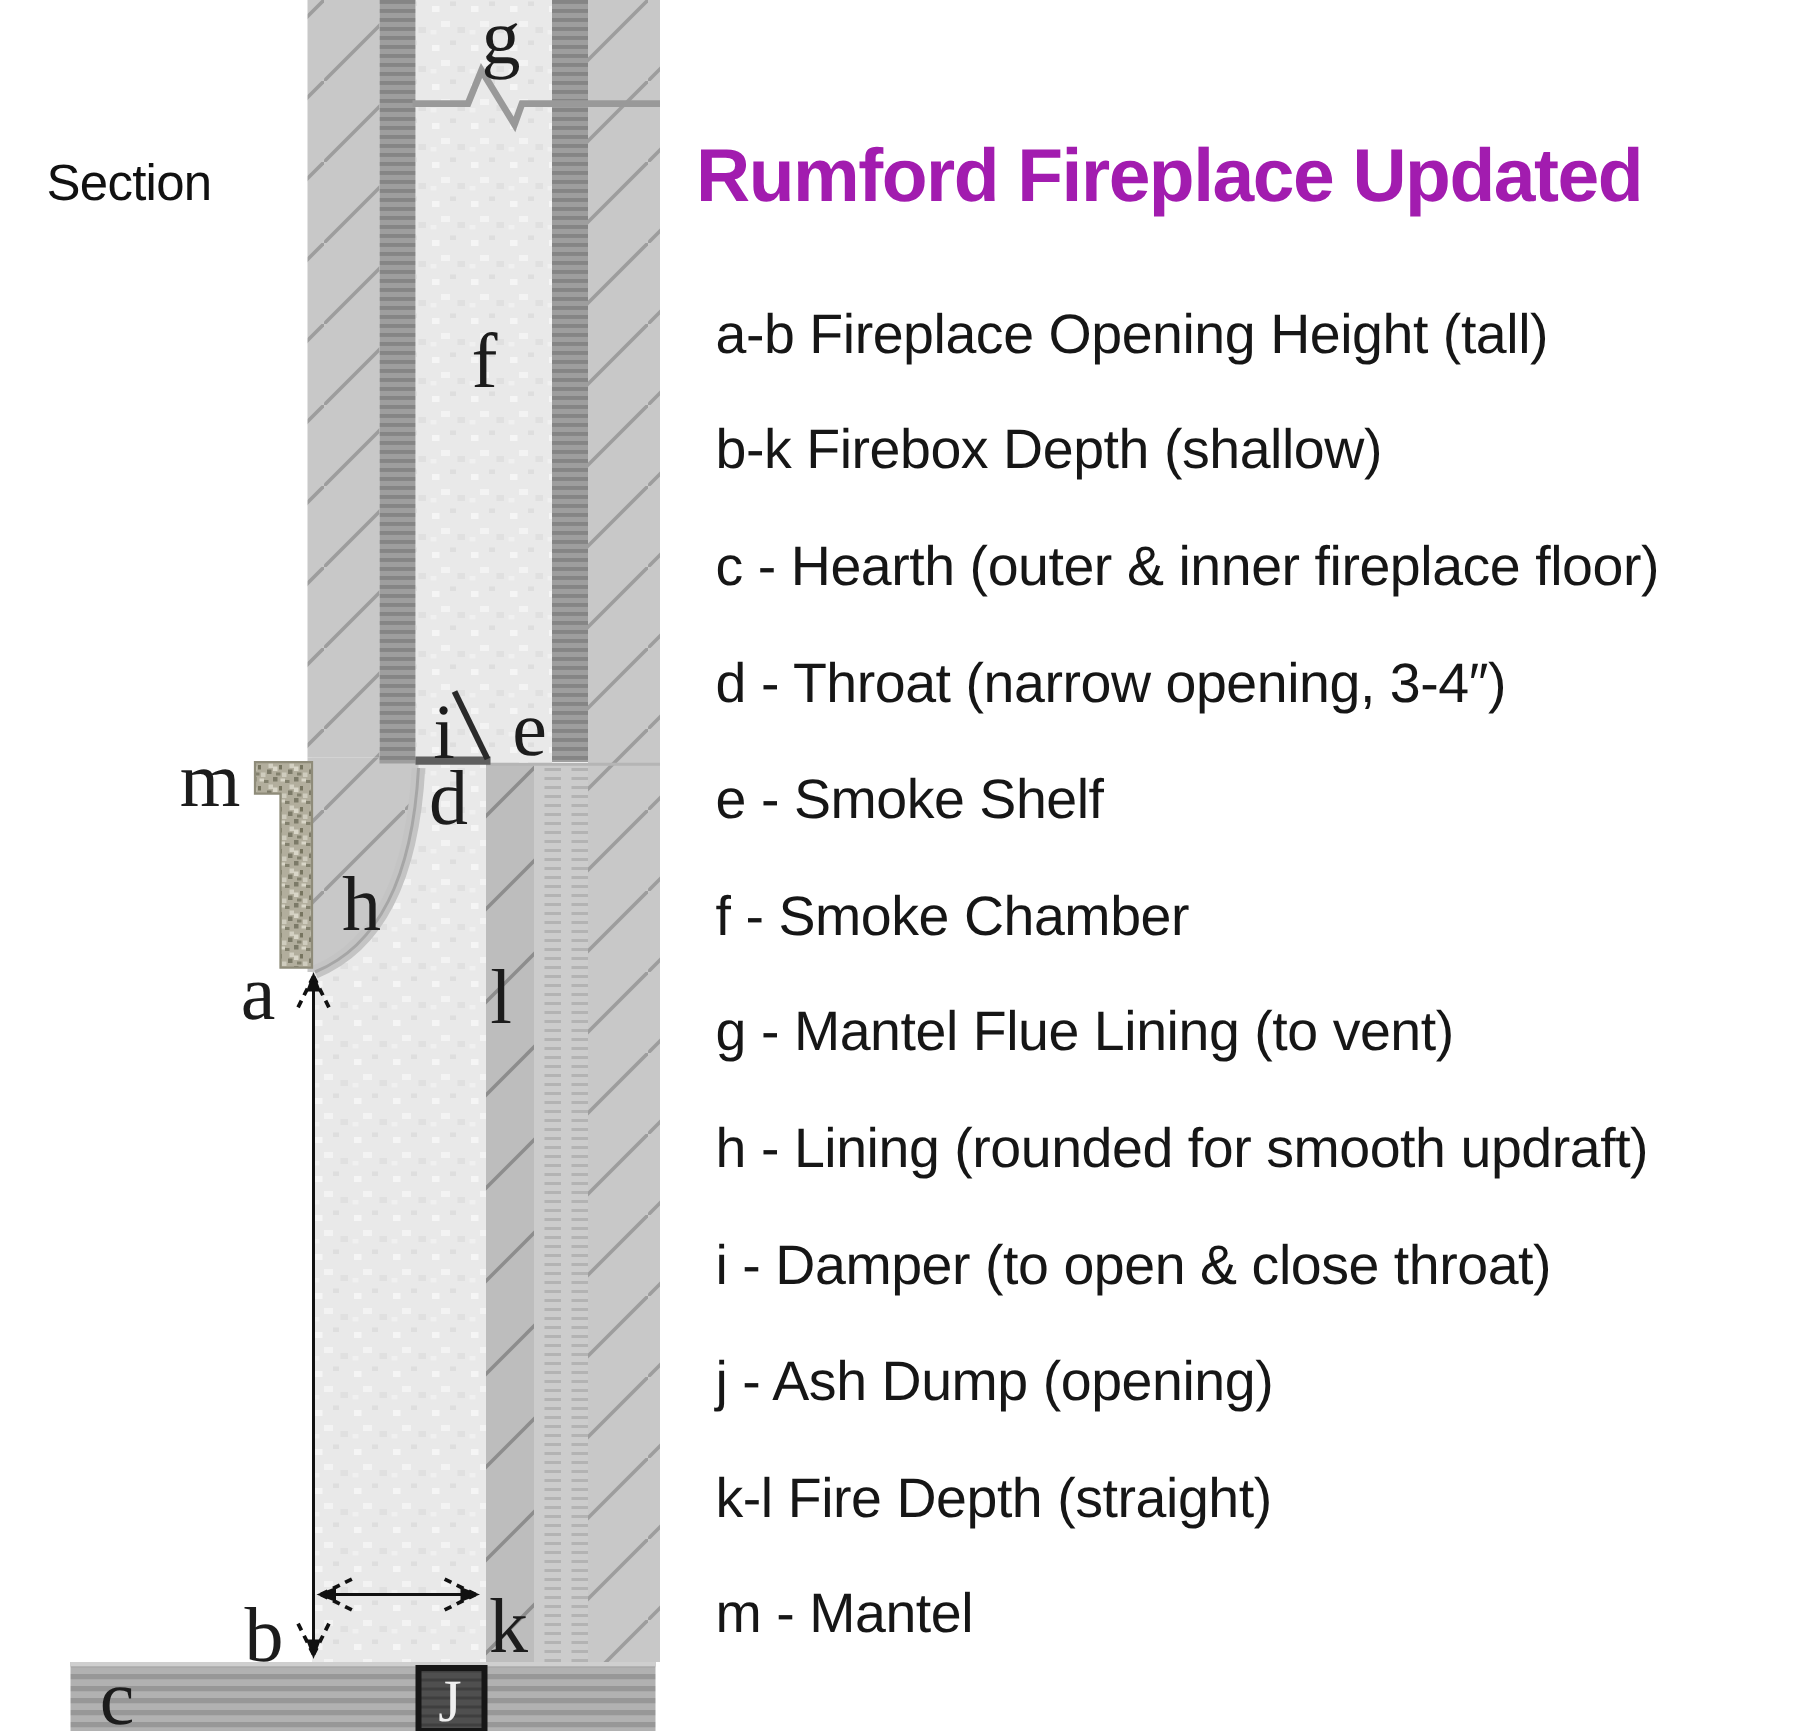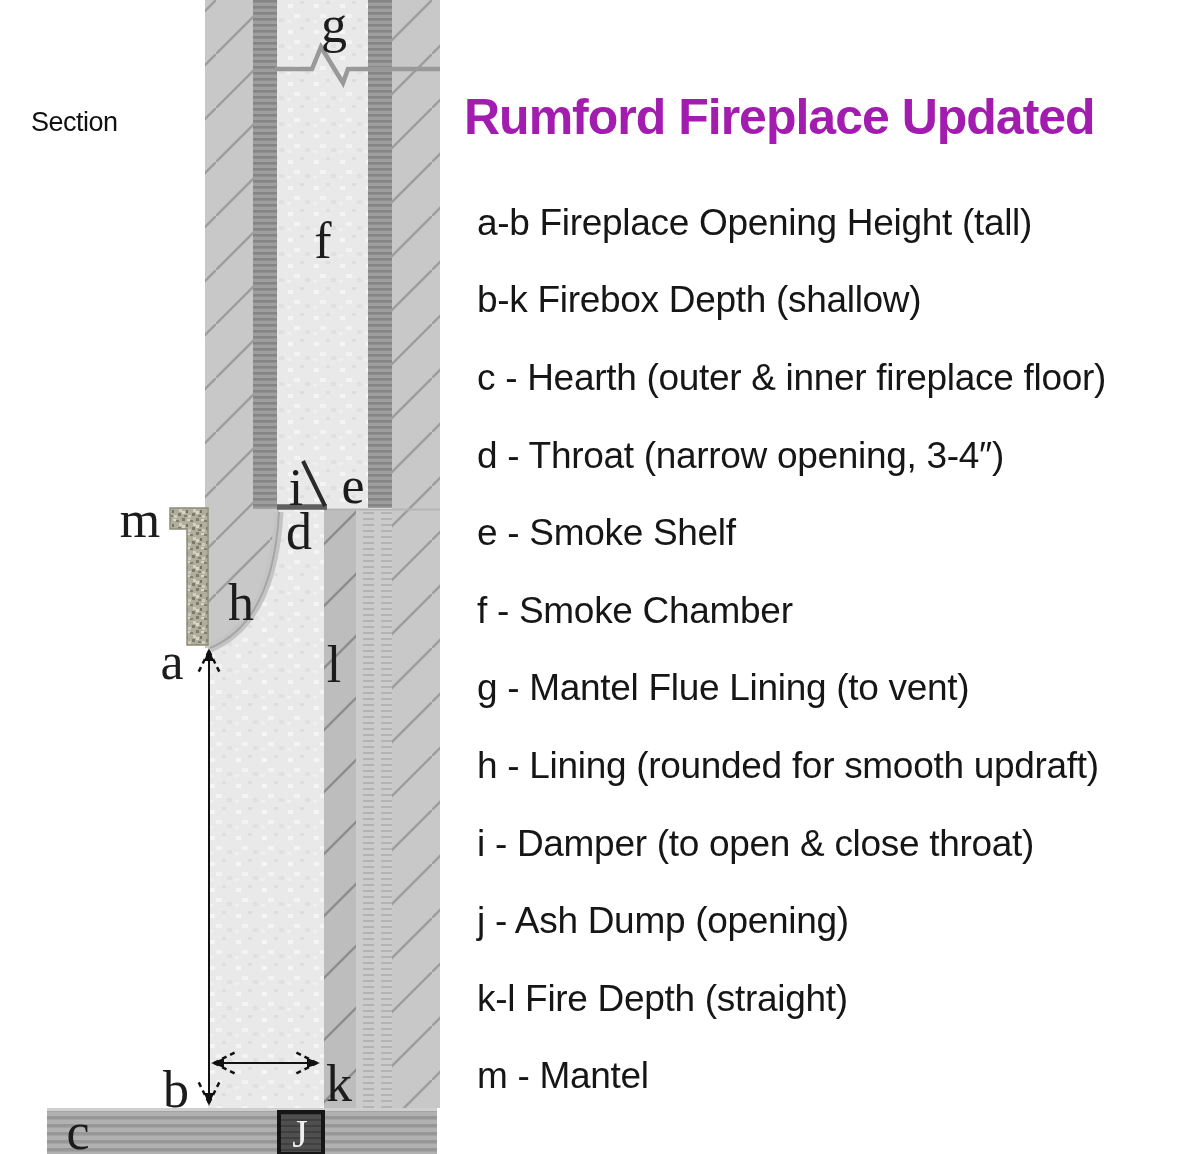--- a/index.html
+++ b/index.html
@@ -6,21 +6,21 @@
   body{
     width:1200px;height:1154px;background:#ffffff;position:relative;
     overflow:hidden;
     font-family:"Liberation Sans", sans-serif;
     -webkit-font-smoothing:antialiased;
   }
   .stage{position:absolute;inset:0;}
   
   .section-caption{
     position:absolute;left:31px;top:97px;
-    font-size:27px;line-height:50px;color:#111;
+    font-size:34px;line-height:50px;color:#111;
     letter-spacing:-0.5px;
   }
   
   .diagram{position:absolute;left:0;top:0;width:440px;height:1154px;}
   
   .legend-title{
     position:absolute;left:464px;top:88px;width:700px;
     font-size:50px;font-weight:700;letter-spacing:-1px;color:#a21caf;
     white-space:nowrap;
   }

